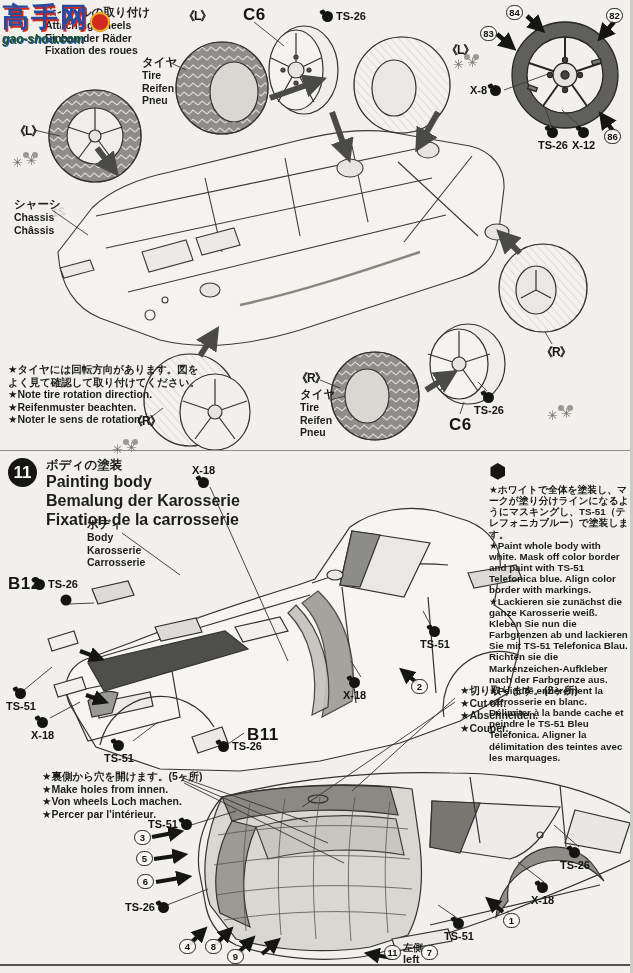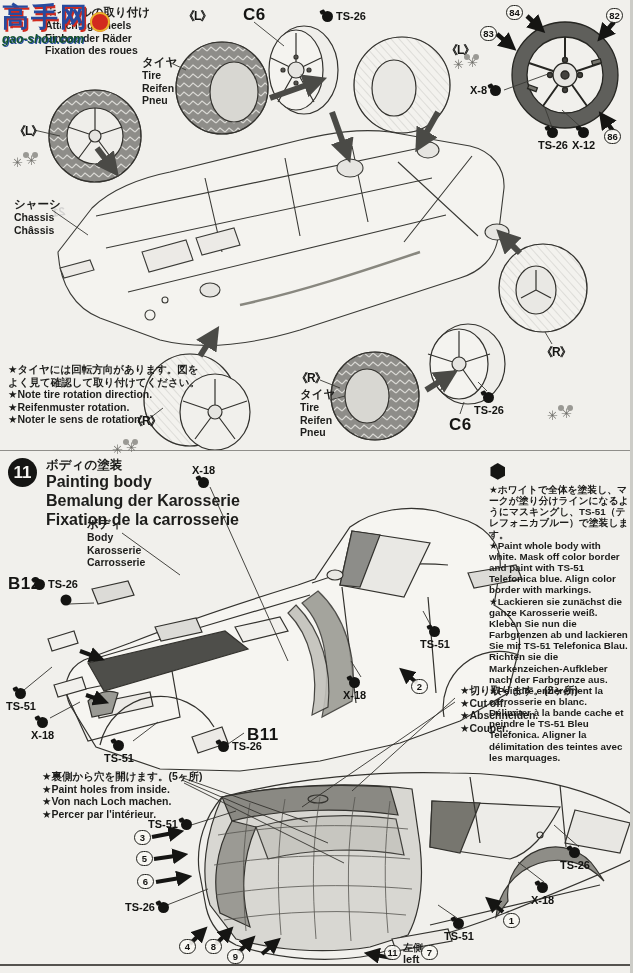--- a/index.html
+++ b/index.html
@@ -308,21 +308,21 @@
 <div class="tblock" style="left:14px;top:198px">
   <div class="ja">シャーシ</div>
   <div class="ln">Chassis</div>
   <div class="ln">Châssis</div>
 </div>
 
 <div class="note" style="left:8px;top:363px">
   <div class="ja">★タイヤには回転方向があります。図を</div>
   <div class="ja">よく見て確認して取り付けてください。</div>
   <div class="ln">★Note tire rotation direction.</div>
-  <div class="ln">★Reifenmuster rotation.</div>
+  <div class="ln">★Reifenmuster beachten.</div>
   <div class="ln">★Noter le sens de rotation.</div>
 </div>
 
 <div class="tblock" style="left:300px;top:388px">
   <div class="ja">タイヤ</div>
   <div class="ln">Tire</div>
   <div class="ln">Reifen</div>
   <div class="ln">Pneu</div>
 </div>
 
@@ -355,22 +355,22 @@
 
 <div class="note" style="left:460px;top:684px">
   <div class="ja">★切り取ります。(2ヶ所)</div>
   <div class="ln">★Cut off.</div>
   <div class="ln">★Abschneiden.</div>
   <div class="ln">★Couper.</div>
 </div>
 
 <div class="note" style="left:42px;top:770px">
   <div class="ja">★裏側から穴を開けます。(5ヶ所)</div>
-  <div class="ln">★Paint holes from inside.</div>
-  <div class="ln">★Von nach Loch machen.</div>
+  <div class="ln">★Make holes from innen.</div>
+  <div class="ln">★Von wheels Loch machen.</div>
   <div class="ln">★Percer par l'intérieur.</div>
 </div>
 
 <div id="leftside-label">
   <div class="ja">左側</div>
   <div class="ln">left</div>
 </div>
 
 <div class="bleed">21</div>
 

